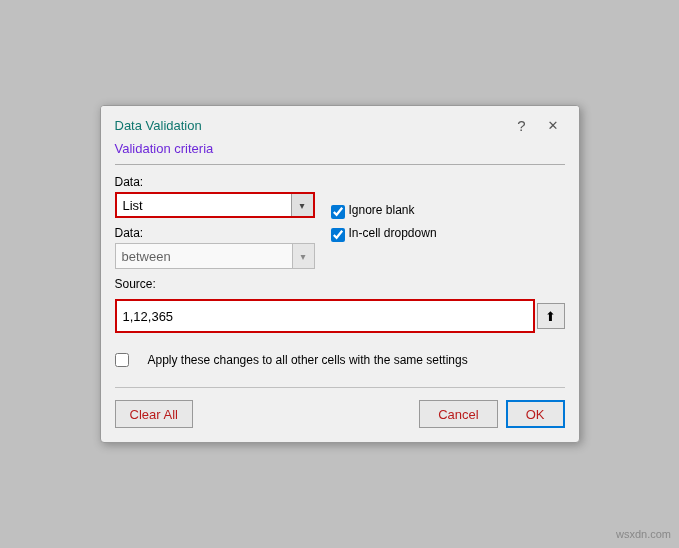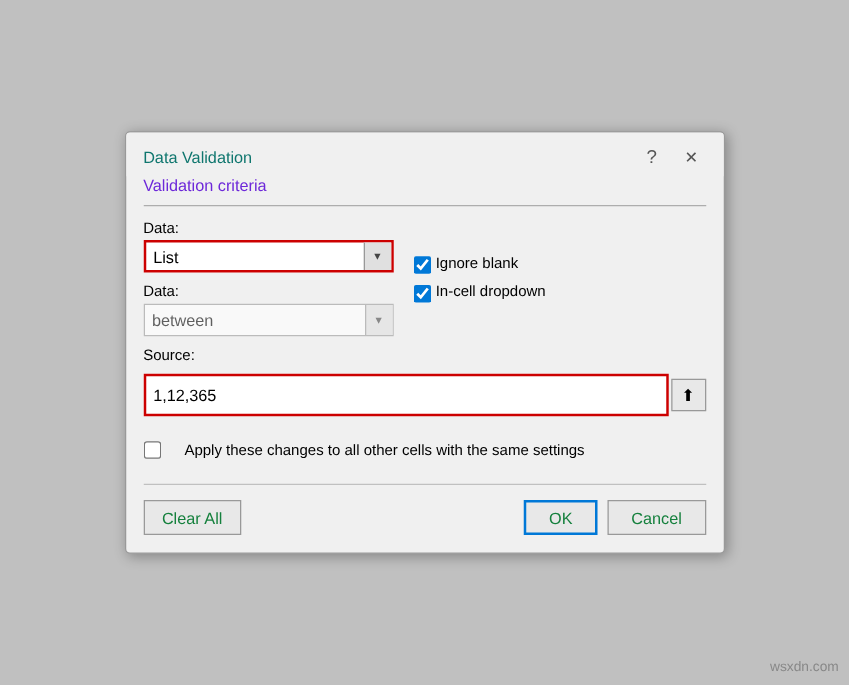--- a/index.html
+++ b/index.html
@@ -206,21 +206,21 @@
       display: flex;
       gap: 8px;
     }
     .btn {
       height: 28px;
       padding: 0 18px;
       font-size: 13px;
       border: 1px solid #999;
       background: #e8e8e8;
       cursor: pointer;
-      color: #15803d;
+      color: #b91c1c;
     }
     .btn.primary {
       border: 2px solid #0078d7;
       background: #e8e8e8;
     }
     .clear-all-btn {
       height: 28px;
       padding: 0 14px;
       font-size: 13px;
       border: 1px solid #999;
@@ -297,20 +297,20 @@
     <div class="apply-row">
       <input type="checkbox" style="">
       <label class="apply-label">Apply these changes to all other cells with the same settings</label>
     </div>
 
     <div class="footer">
       <div class="footer-left">
         <button class="btn clear-all-btn">Clear All</button>
       </div>
       <div class="footer-right">
+        <button class="btn">Cancel</button>
         <button class="btn primary">OK</button>
-        <button class="btn">Cancel</button>
       </div>
     </div>
   </div>
 </div>
 
 <div class="watermark">wsxdn.com</div>
 
 </body></html>

